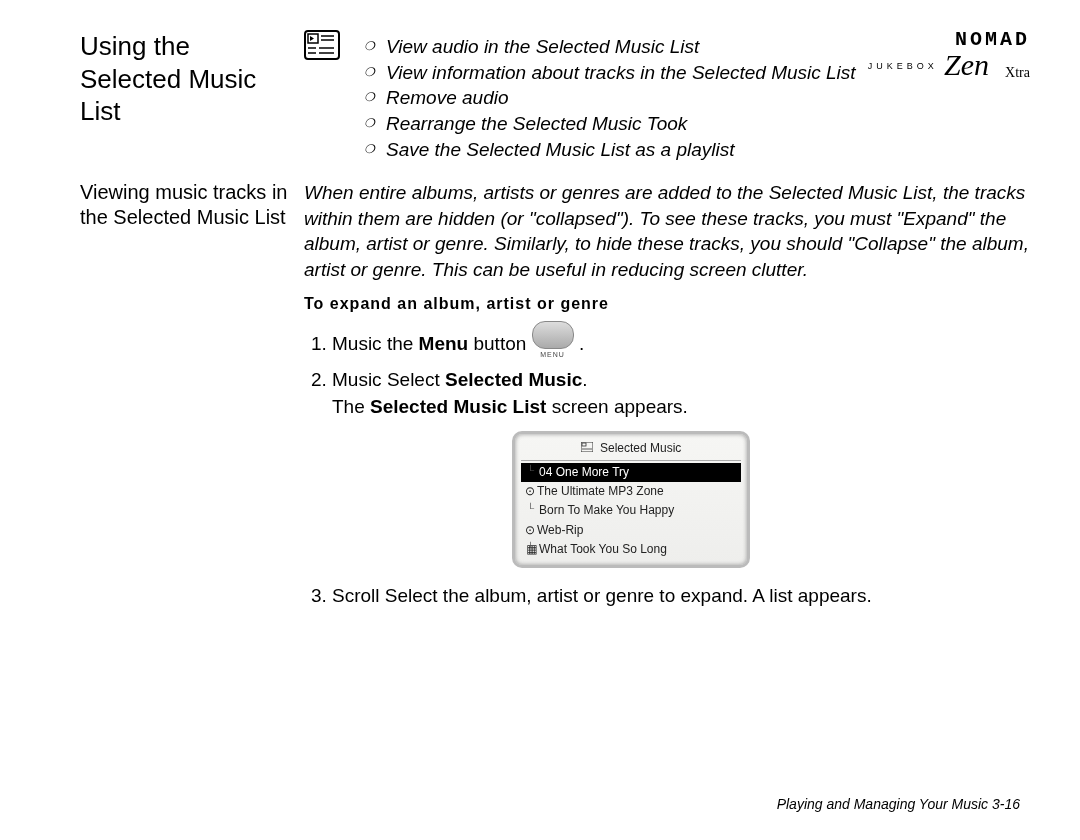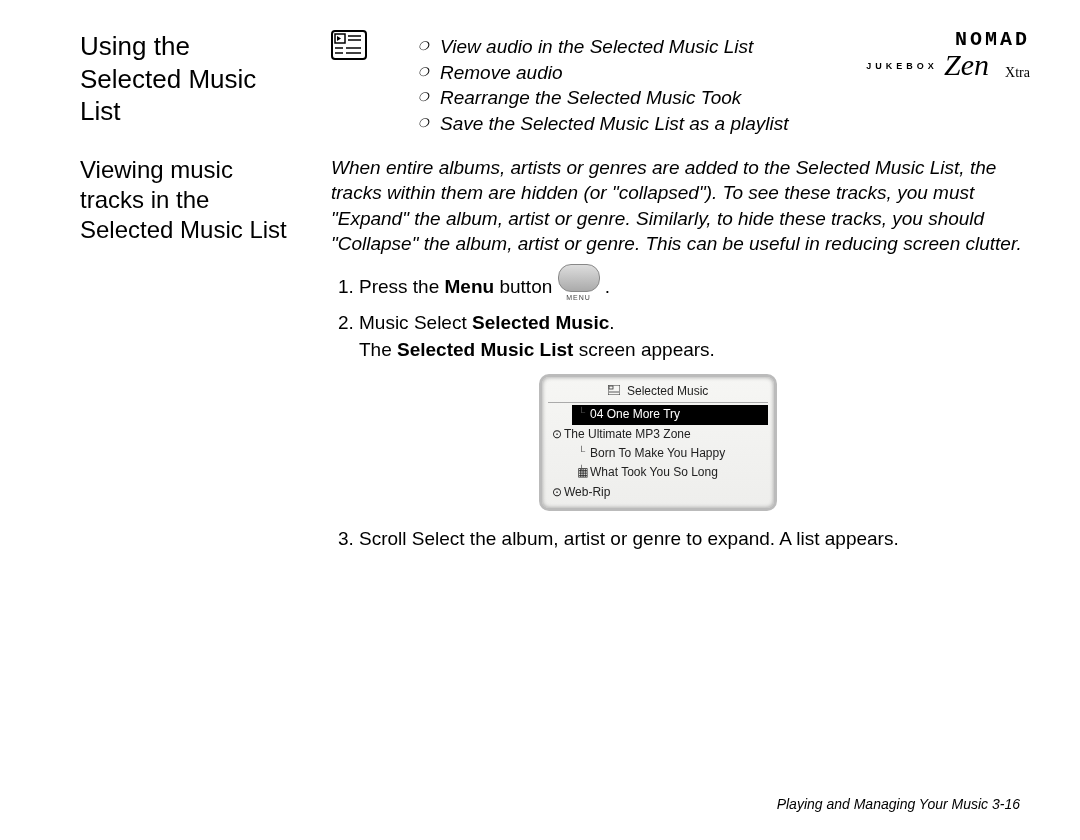--- a/index.html
+++ b/index.html
@@ -13,26 +13,26 @@
     position: relative;
   }
   .brand {
     position: absolute;
     right: 50px;
     top: 30px;
     text-align: right;
     line-height: 1;
   }
   .brand-nomad { font-size: 20px; font-weight: 700; letter-spacing: 3px; font-family: Liberation Mono, monospace; }
-  .brand-jukebox { font-size: 9px; font-weight: 700; letter-spacing: 4px; margin-top: 2px; display:inline-block; vertical-align: middle;}
+  .brand-jukebox { font-size: 9px; font-weight: 400; letter-spacing: 4px; margin-top: 2px; display:inline-block; vertical-align: middle;}
   .brand-zen { font-family: Georgia, serif; font-style: italic; font-size: 30px; font-weight: 400; display:inline-block; vertical-align: middle; margin-left:2px;}
   .brand-xtra { font-family: Georgia, serif; font-size: 14px; display:inline-block; vertical-align: bottom; margin-left:16px;}
-  .row { display: flex; gap: 41px; margin-bottom: 18px;}
+  .row { display: flex; gap: 14px; margin-bottom: 18px;}
   .sidehead { width: 210px; flex-shrink: 0; font-size: 26px; line-height: 1.25; font-weight: 400;}
-  .row2 .sidehead { font-size: 24px; }
+  .row2 .sidehead { font-size: 20px; }
   .content { flex: 1; font-size: 19px; line-height: 1.35;}
   .icon-box { display:inline-block; vertical-align: top; margin-right:6px;}
   .bullets { margin: 4px 0 0 0; padding-left: 26px; font-style: italic;}
   .bullets li { list-style: none; position: relative; }
   .bullets li::before { content: "❍"; position: absolute; left: -22px; font-size: 12px; top: 4px; }
   .italic { font-style: italic; }
   .subhead { font-weight: 700; letter-spacing: 1px; font-size: 16px; font-family: Arial, sans-serif; margin-top:10px;}
   ol.steps { margin: 16px 0 0 0; padding-left: 28px; font-size: 19px;}
   ol.steps li { margin: 8px 0; line-height: 1.45;}
   .menu-btn {
@@ -43,21 +43,21 @@
   }
   .menu-btn .lbl { position:absolute; bottom:-12px; width:100%; text-align:center; font-size:7px; letter-spacing:1px; color:#444;}
   .device-screen {
     width: 220px; margin: 10px auto 14px 180px; border: 3px solid #bbb; border-radius: 10px;
     background: linear-gradient(#f6f6f4,#eeeeec); padding: 6px; box-shadow: inset 0 0 4px #999;
     font-size: 12px; color:#222;
   }
   .device-screen .hdr { text-align: center; font-size: 12px; border-bottom: 1px solid #aaa; padding-bottom:2px; margin-bottom:2px;}
   .device-screen .item { padding: 1px 2px; }
   .device-screen .pfx { display:inline-block; width:14px; text-align:center; }
-  .device-screen .sub { padding-left: 18px; position:relative;margin-left:24px;}
+  .device-screen .sub { padding-left: 18px; position:relative;}
   .device-screen .sub::before{content:"└"; position:absolute; left:6px; color:#555; font-size:10px; top:1px;}
   .device-screen .sel { background:#000; color:#fff; }
   .footer { position:absolute; right:60px; bottom:28px; font-style: italic; font-size: 14px;}
   .hdricon{display:inline-block;vertical-align:middle;margin-right:4px;}
 </style>
 </head>
 <body>
 
 <div class="brand">
   <div class="brand-nomad">NOMAD</div>
@@ -80,56 +80,58 @@
       <line x1="17" y1="10" x2="30" y2="10" stroke="#000" stroke-width="1.5"></line>
       <line x1="4" y1="18" x2="12" y2="18" stroke="#000" stroke-width="1.5"></line>
       <line x1="15" y1="18" x2="30" y2="18" stroke="#000" stroke-width="1.5"></line>
       <line x1="4" y1="23" x2="12" y2="23" stroke="#000" stroke-width="1.5"></line>
       <line x1="15" y1="23" x2="30" y2="23" stroke="#000" stroke-width="1.5"></line>
     </svg>
   </div>
   <div class="content">
     <ul class="bullets">
       <li>View audio in the Selected Music List</li>
+      <li>View information about tracks in the Selected Music List</li>
       <li>Remove audio</li>
       <li>Rearrange the Selected Music Took</li>
       <li>Save the Selected Music List as a playlist</li>
     </ul>
   </div>
 </div>
 
 <div class="row row2">
   <div class="sidehead">Viewing music tracks in the Selected Music List</div>
   <div class="content">
     <div class="italic">When entire albums, artists or genres are added to the Selected Music List, the tracks within them are hidden (or "collapsed"). To see these tracks, you must "Expand" the album, artist or genre. Similarly, to hide these tracks, you should "Collapse" the album, artist or genre. This can be useful in reducing screen clutter.</div>
+    <div class="subhead">To expand an album, artist or genre</div>
     <ol class="steps">
       <li>
-        <span>Press the </span><b>Menu</b><span> button </span>
+        <span>Music the </span><b>Menu</b><span> button </span>
         <span class="menu-btn"><span class="lbl">MENU</span></span>
         <span>.</span>
       </li>
       <li>
         <span>Music Select </span><b>Selected Music</b><span>.</span><br>
         <span>The </span><b>Selected Music List</b><span> screen appears.</span>
         <div class="device-screen">
           <div class="hdr">
             <span class="hdricon">
               <svg width="12" height="10">
                   <rect x="0" y="0" width="12" height="10" fill="none" stroke="#333"></rect>
                   <rect x="1" y="1" width="4" height="3" fill="none" stroke="#333" stroke-width="0.8"></rect>
                   <line x1="1" y1="7" x2="11" y2="7" stroke="#333" stroke-width="0.8"></line>
                 </svg>
             </span>
             <span>Selected Music</span>
           </div>
           <div class="item sub sel"><span>04 One More Try</span></div>
           <div class="item"><span class="pfx">⊙</span><span>The Ultimate MP3 Zone</span></div>
           <div class="item sub"><span>Born To Make You Happy</span></div>
+          <div class="item"><span class="pfx">⊙</span><span>Web-Rip</span></div>
           <div class="item sub"><span class="pfx" style="margin-left:-14px">▦</span><span>What Took You So Long</span></div>
-          <div class="item"><span class="pfx">⊙</span><span>Web-Rip</span></div>
         </div>
       </li>
       <li>Scroll Select the album, artist or genre to expand. A list appears.</li>
     </ol>
   </div>
 </div>
 
 <div class="footer">Playing and Managing Your Music 3-16</div>
 
 </body></html>

